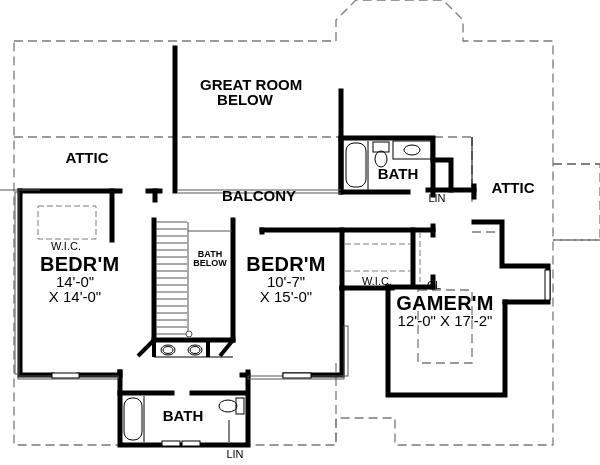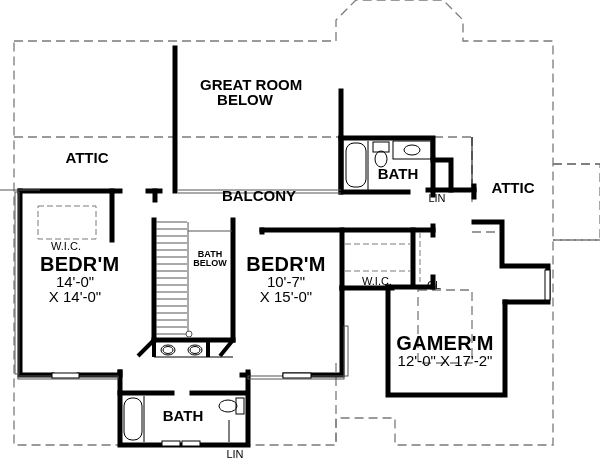--- a/index.html
+++ b/index.html
@@ -189,19 +189,19 @@
 
 <div class="lbl" style="left:246px;top:254px;width:80px;">
   <div class="big">BEDR'M</div>
   <div class="dim">10'-7"</div>
   <div class="dim">X 15'-0"</div>
 </div>
 
 <div class="lbl sm" style="left:352px;top:252px;width:50px;">W.I.C.</div>
 <div class="lbl sm" style="left:421px;top:256px;width:26px;">CL</div>
 
-<div class="lbl" style="left:390px;top:293px;width:110px;margin-top:40px;">
+<div class="lbl" style="left:390px;top:293px;width:110px;">
   <div class="big">GAMER'M</div>
   <div class="dim">12'-0" X 17'-2"</div>
 </div>
 
 <div class="lbl med" style="left:154px;top:408px;width:58px;">BATH</div>
 <div class="lbl sm" style="left:224px;top:425px;width:22px;">LIN</div>
 
 </body></html>

